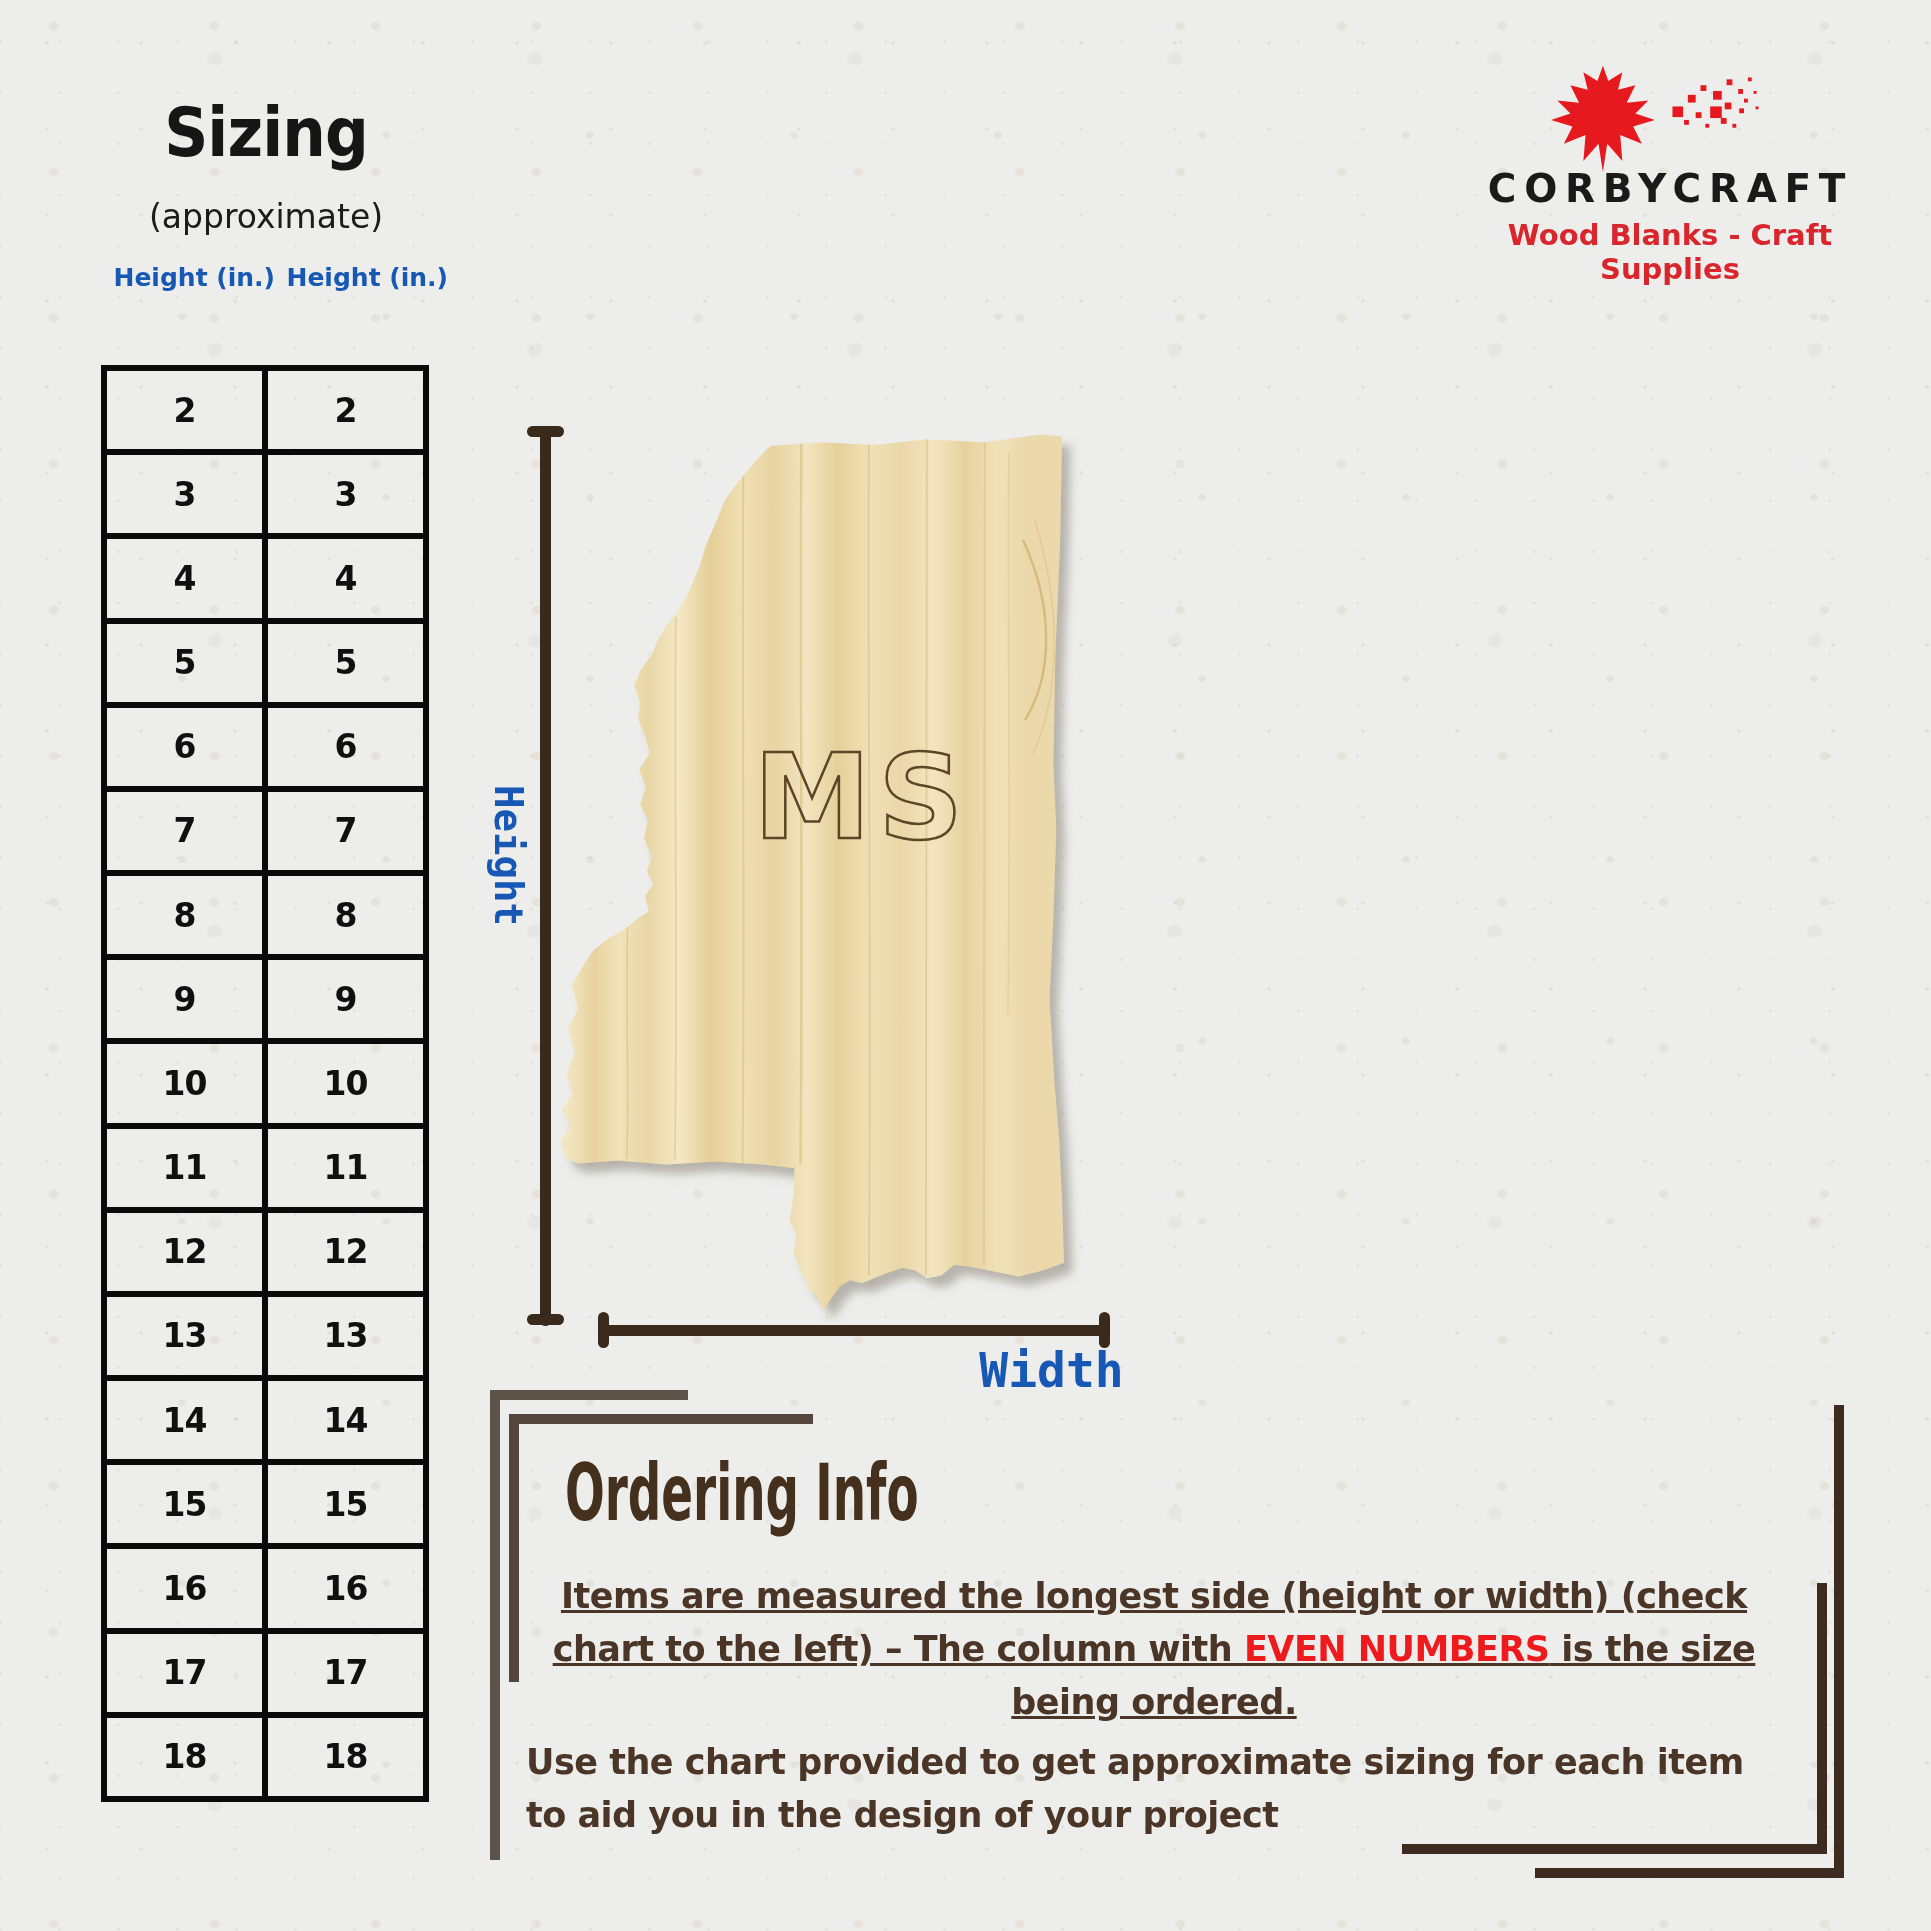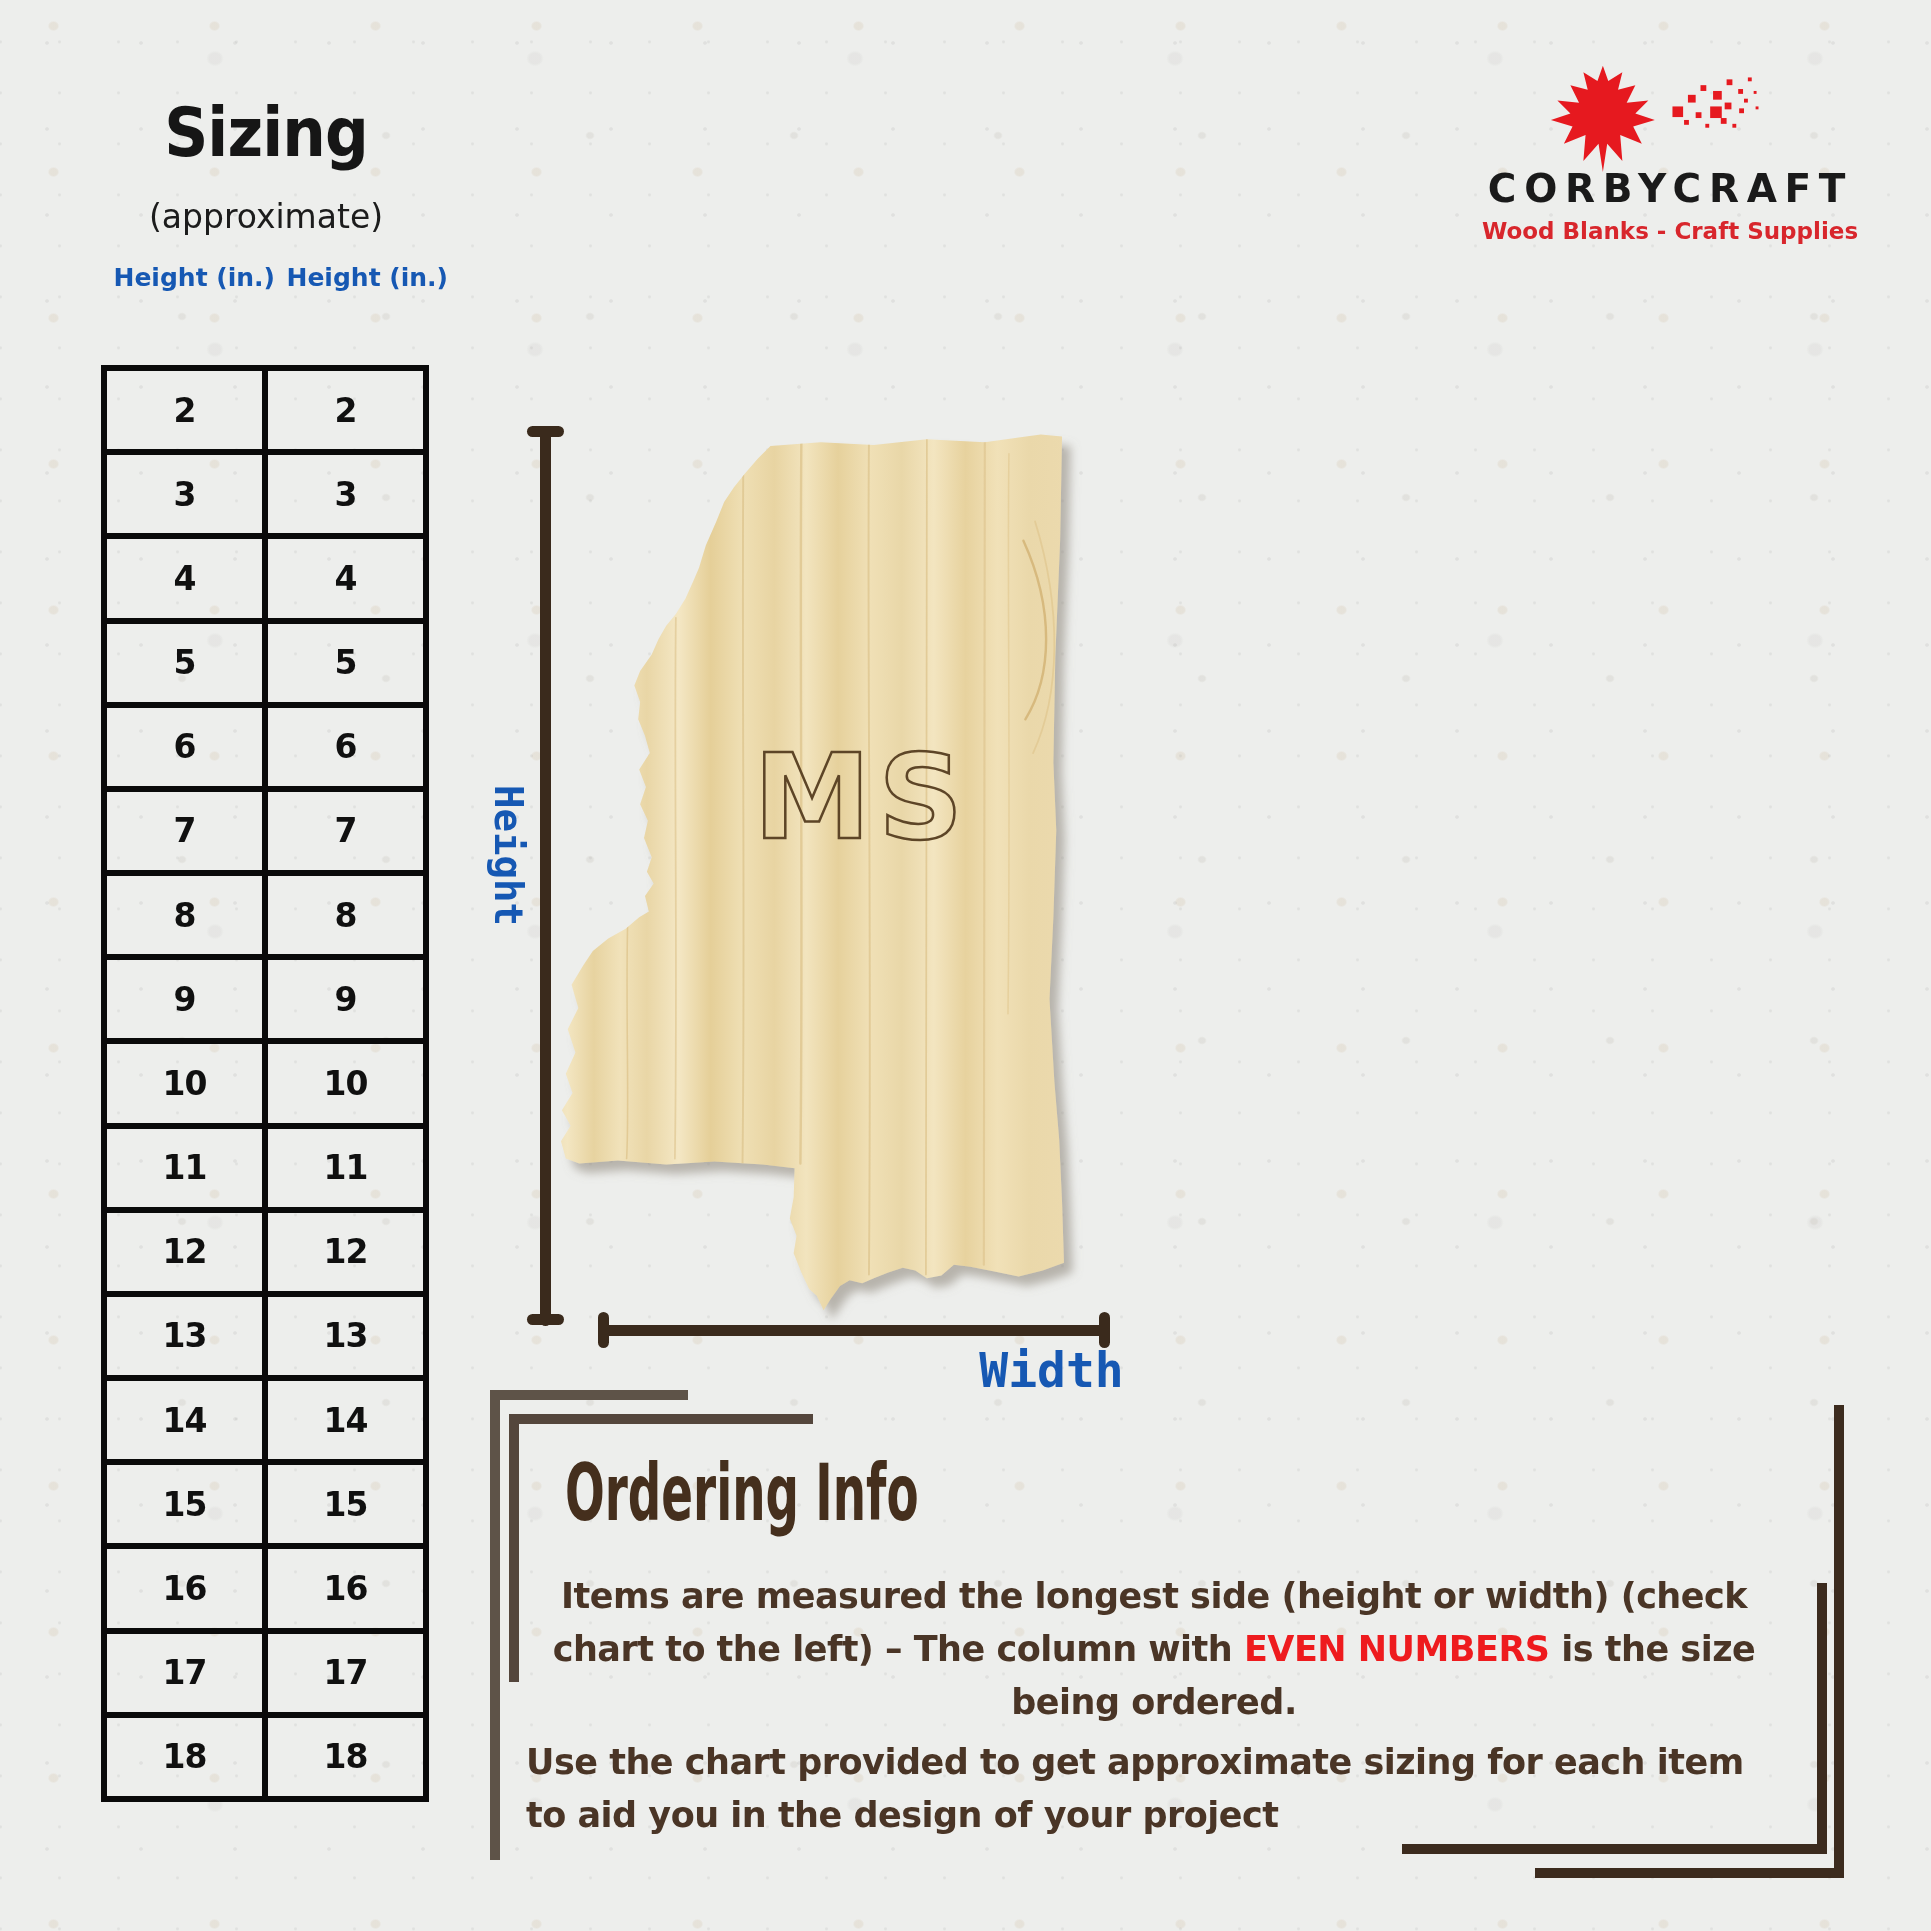--- a/index.html
+++ b/index.html
@@ -23,32 +23,32 @@
   .col-head{font-size:25px;font-weight:bold;color:#1658b3;text-align:right;top:263px;width:183px;}
   .col-head.h{left:92px;}
   .col-head.w{left:265px;}
   .stable{left:101px;top:365px;width:328px;height:1437px;border:6.8px solid #0a0a0a;box-sizing:border-box;display:flex;flex-direction:column;}
   .trow{flex:1;display:flex;border-top:6.8px solid #0a0a0a;}
   .trow:first-child{border-top:none;}
   .tcell{flex:1;display:flex;align-items:center;justify-content:center;font-size:33px;font-weight:bold;color:#101010;letter-spacing:-1px;}
   .tcell-l{border-right:6.8px solid #0a0a0a;}
   
   .brand-name{left:1487px;top:166px;width:367px;text-align:center;font-size:39px;font-weight:bold;color:#1a1a1a;letter-spacing:7.7px;}
-  .brand-tag{left:1477px;top:218px;width:386px;text-align:center;font-size:23px;font-weight:bold;color:#d8262c;}
+  .brand-tag{left:1477px;top:218px;width:386px;text-align:center;font-size:29px;font-weight:bold;color:#d8262c;}
   
   .state-title{left:941px;top:272px;width:386px;text-align:center;font-family:"DejaVu Sans Mono",monospace;font-size:54px;font-weight:bold;color:#111;}
   .dim{background:#3a2a1c;border-radius:5.8px;}
   .blue-label{font-family:"DejaVu Sans Mono",monospace;font-weight:bold;color:#1658b3;}
   .height-label{left:436px;top:836px;width:145px;height:39px;line-height:39px;text-align:center;font-size:39px;transform:rotate(90deg);}
   .width-label{left:979px;top:1342px;width:145px;text-align:center;font-size:48px;}
   
   .brk{position:absolute;}
   .ord-head{left:565px;top:1446px;font-size:60px;font-weight:bold;color:#452f1d;transform:scale(.78,1.32);transform-origin:left top;white-space:nowrap;letter-spacing:0;}
   .para{font-size:35px;font-weight:bold;color:#4a3526;line-height:1.52;white-space:pre-line;letter-spacing:-0.5px;}
-  .p1{left:478px;top:1570px;width:1352px;text-align:center;}
+  .p1{left:478px;top:1570px;width:1352px;text-align:center;text-decoration:underline;}
   .p2{left:526px;top:1736px;width:1352px;text-align:left;}
   .red-em{color:#ee1b1e;margin-top:12px;}
 </style>
 </head>
 <body>
 
 <div id="page">
 
   <svg class="abs" style="left:0;top:0;pointer-events:none;" width="1931" height="1931" viewBox="0 0 2000 2000">
     <defs>

